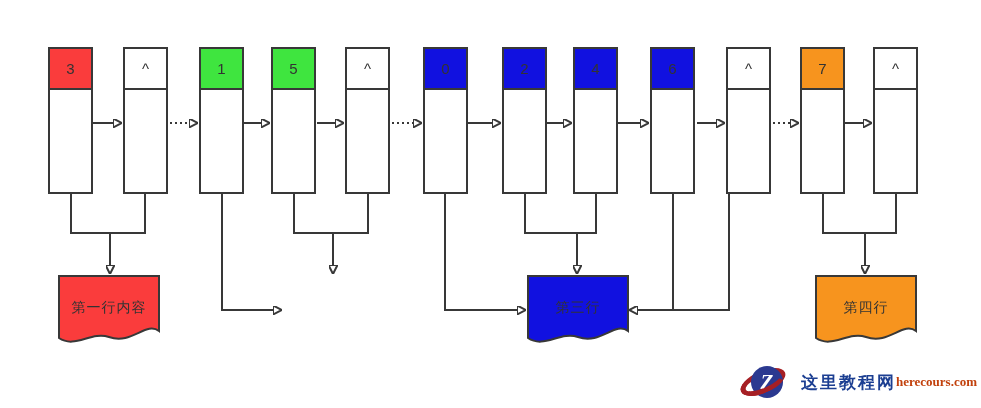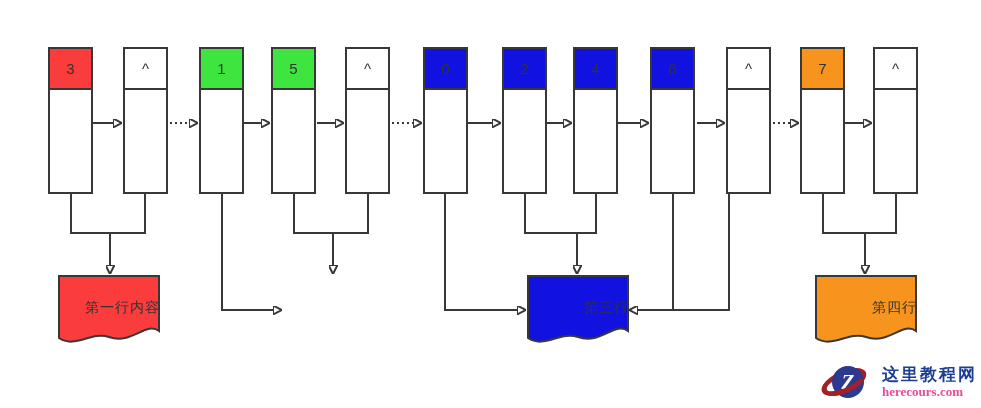--- a/index.html
+++ b/index.html
@@ -12,36 +12,36 @@
         justify-content:center;font-size:15px;color:#333;flex:none;}
   .node .bd{flex:1;background:#fff;}
   
   .wires{position:absolute;left:0;top:0;width:981px;height:408px;pointer-events:none;}
   .wires path{stroke:#383838;stroke-width:2;fill:none;}
   .wires path.dot{stroke-dasharray:2 3;}
   
   .doc{position:absolute;top:275px;width:102px;height:76px;}
   .doc svg{position:absolute;left:0;top:0;width:102px;height:76px;}
   .doc .docp{stroke:#383838;stroke-width:2;}
-  .doc .lbl{position:absolute;left:0;right:0;top:24px;text-align:right;font-size:14px;
+  .doc .lbl{position:absolute;left:0;right:0;top:24px;text-align:center;font-size:14px;
         color:#333;letter-spacing:1px;}
   
   .brand{position:absolute;right:4px;bottom:2px;display:flex;align-items:center;gap:5px;}
   .mark{position:relative;width:58px;height:46px;flex:none;}
   .ring{position:absolute;left:1px;top:11px;width:48px;height:22px;border:5px solid #a61f24;
         border-radius:50%;transform:rotate(-24deg);box-sizing:border-box;}
   .globe{position:absolute;left:13px;top:6px;width:32px;height:32px;border-radius:50%;
         background:#2b3990;color:#fff;display:flex;align-items:center;justify-content:center;
         font:italic bold 21px "Liberation Serif",serif;}
   .ringfront{position:absolute;left:1px;top:11px;width:48px;height:22px;border:5px solid transparent;
         border-bottom-color:#a61f24;border-left-color:#a61f24;border-radius:50%;
         transform:rotate(-24deg);box-sizing:border-box;}
-  .btxt{display:flex;flex-direction:column;line-height:1.1;}
+  .btxt{display:flex;flex-direction:row;line-height:1.1;}
   .site{font-size:17px;font-weight:bold;color:#1c3f92;letter-spacing:2px;}
-  .dom{font:bold 13px "Liberation Serif",serif;color:#ec4899;}
+  .dom{font:bold 13px "Liberation Serif",serif;color:#c2410c;}
 </style>
 </head>
 <body>
 
 <div class="stage">
 
   <svg class="wires" viewBox="0 0 981 408">
     <defs>
       <marker id="arr" markerUnits="userSpaceOnUse" markerWidth="9" markerHeight="9" viewBox="0 0 9 9" refX="1" refY="4.5" orient="auto">
         <path d="M0,0 L9,4.5 L0,9 Z" fill="#383838" stroke="none"></path>

